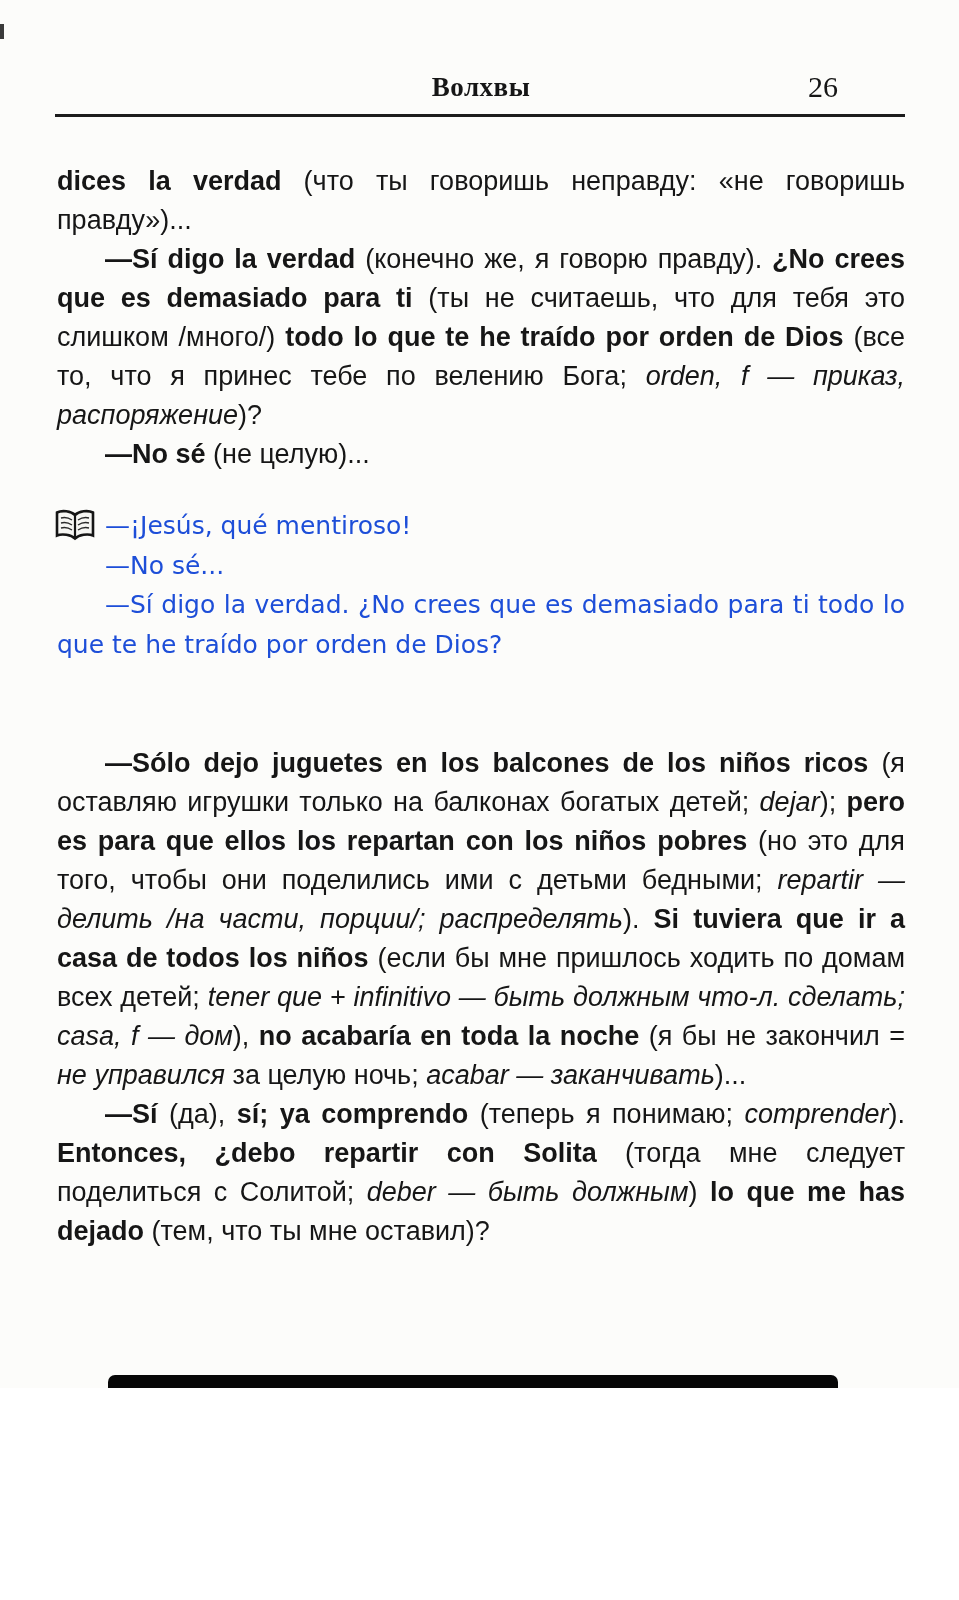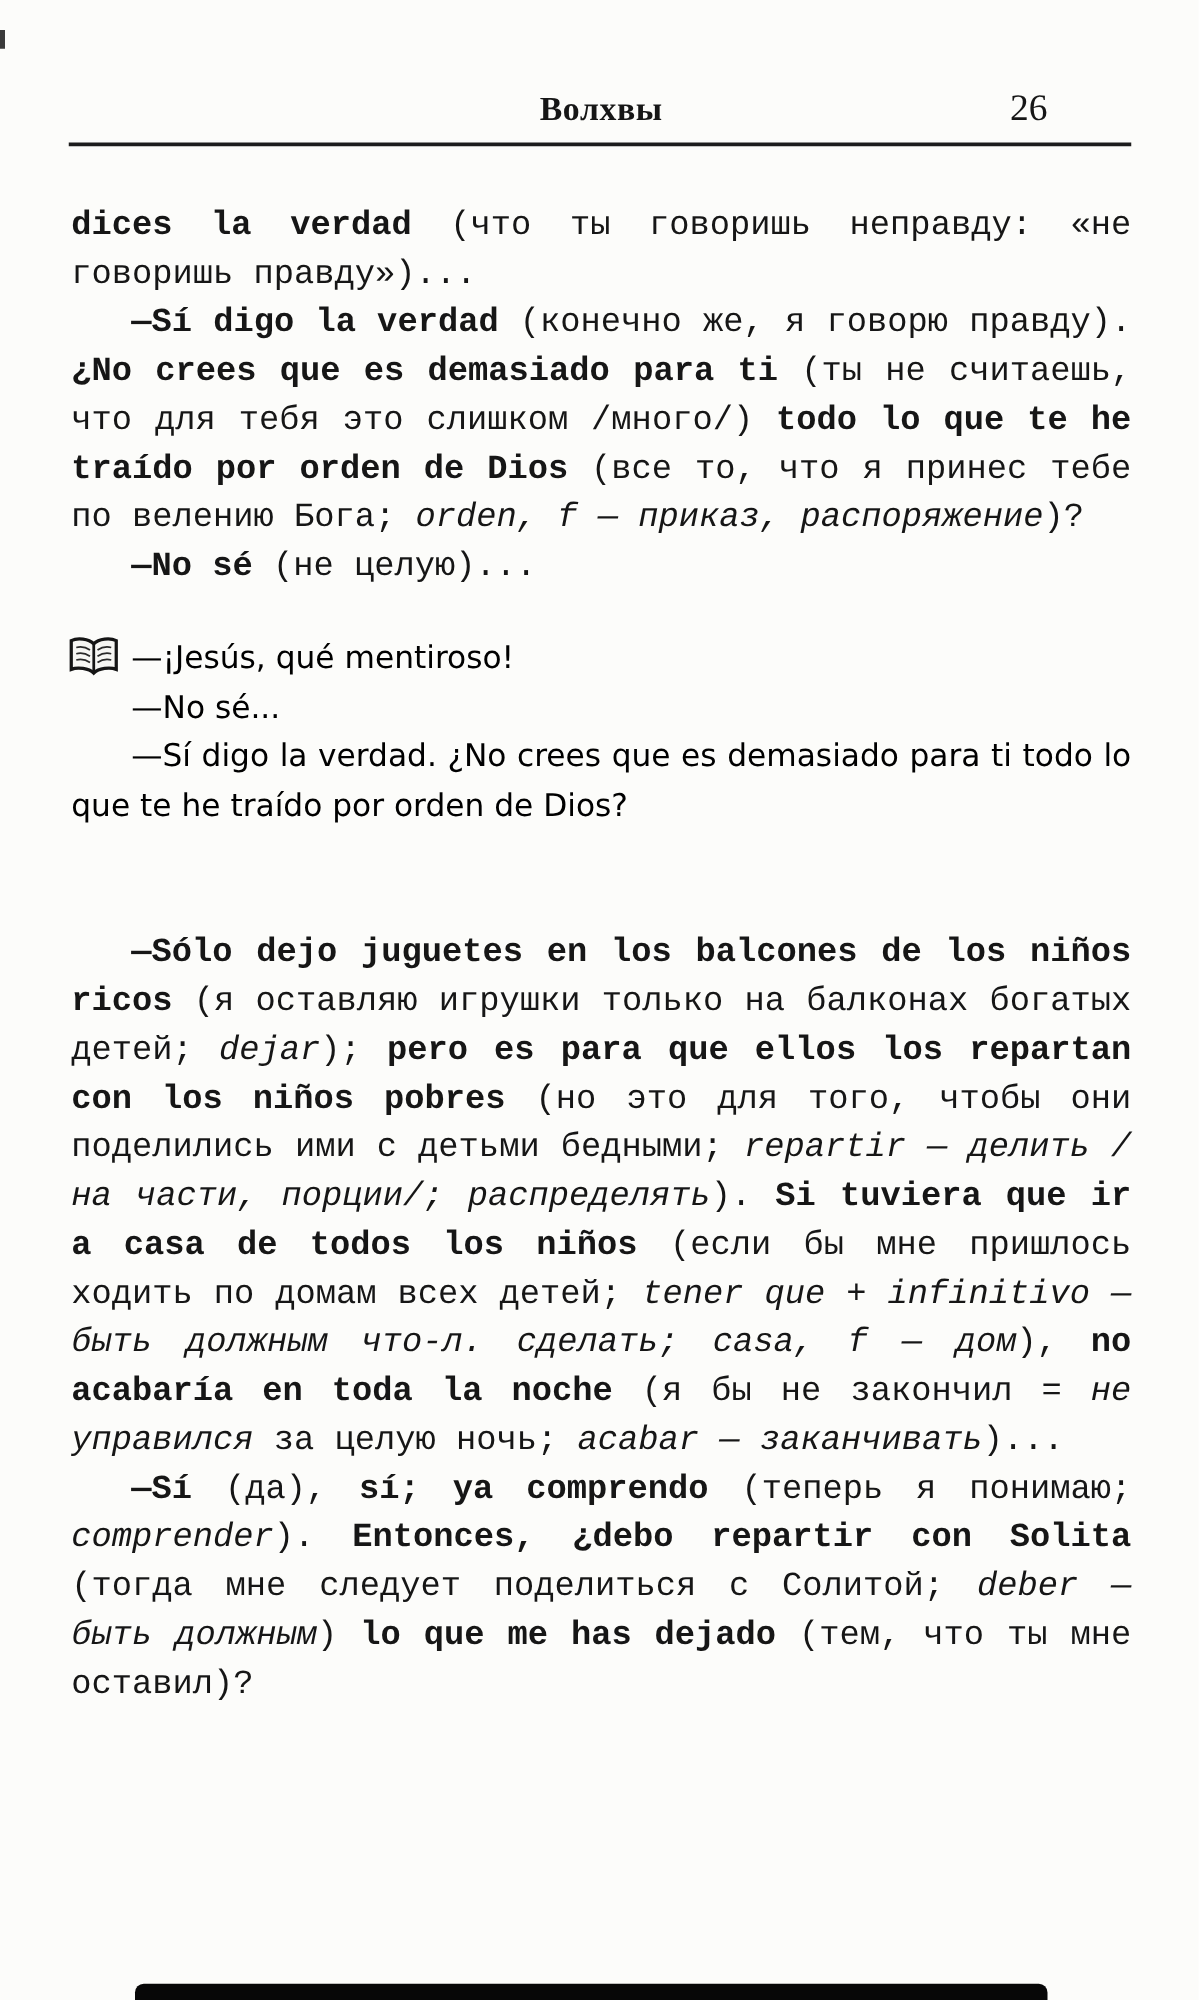--- a/index.html
+++ b/index.html
@@ -1,45 +1,45 @@
 <!DOCTYPE html>
 <html><head>
 <meta charset="utf-8">
 <style>
   * { margin:0; padding:0; box-sizing:border-box; }
   html,body { background:#ffffff; }
   .page {
     position:relative;
-    width:959px; height:1600px;
+    width:959px; height:1388px;
     background:#fcfcfa;
     overflow:hidden;
     font-family:"Liberation Serif","DejaVu Serif",serif;
   }
   .header { position:absolute; top:72px; left:57px; width:848px; height:36px; }
   .running-head {
     position:absolute; left:0; right:0; text-align:center;
     font-weight:700; font-size:27px; color:#161616; letter-spacing:0.5px;
   }
   .page-number {
     position:absolute; right:67px; top:-2px;
     font-size:30px; color:#161616;
   }
   .rule {
     position:absolute; top:114px; left:55px; width:850px; height:0;
     border-top:3px solid #1c1c1c;
   }
   .text-body { position:absolute; top:162px; left:57px; width:848px; }
   .para {
-    font-family:Liberation Mono, monospace;
+    font-family:Liberation Sans, sans-serif;
     font-size:27px; line-height:39px; color:#161616;
     text-align:justify;
   }
   .para.sans {
     font-family:"DejaVu Sans","Liberation Sans",sans-serif;
-    font-size:25px; line-height:39.5px; color:#000000;
+    font-size:25px; line-height:39.5px; color:#1d4ed8;
   }
   .para.indent { text-indent:48px; }
   .para.rel { position:relative; }
   .rb { font-weight:700; }
   .ri { font-style:italic; }
   .book-icon {
     position:absolute; left:-50px; top:3px; width:40px; height:32px;
     display:inline-block;
   }
   .scan-bar {

